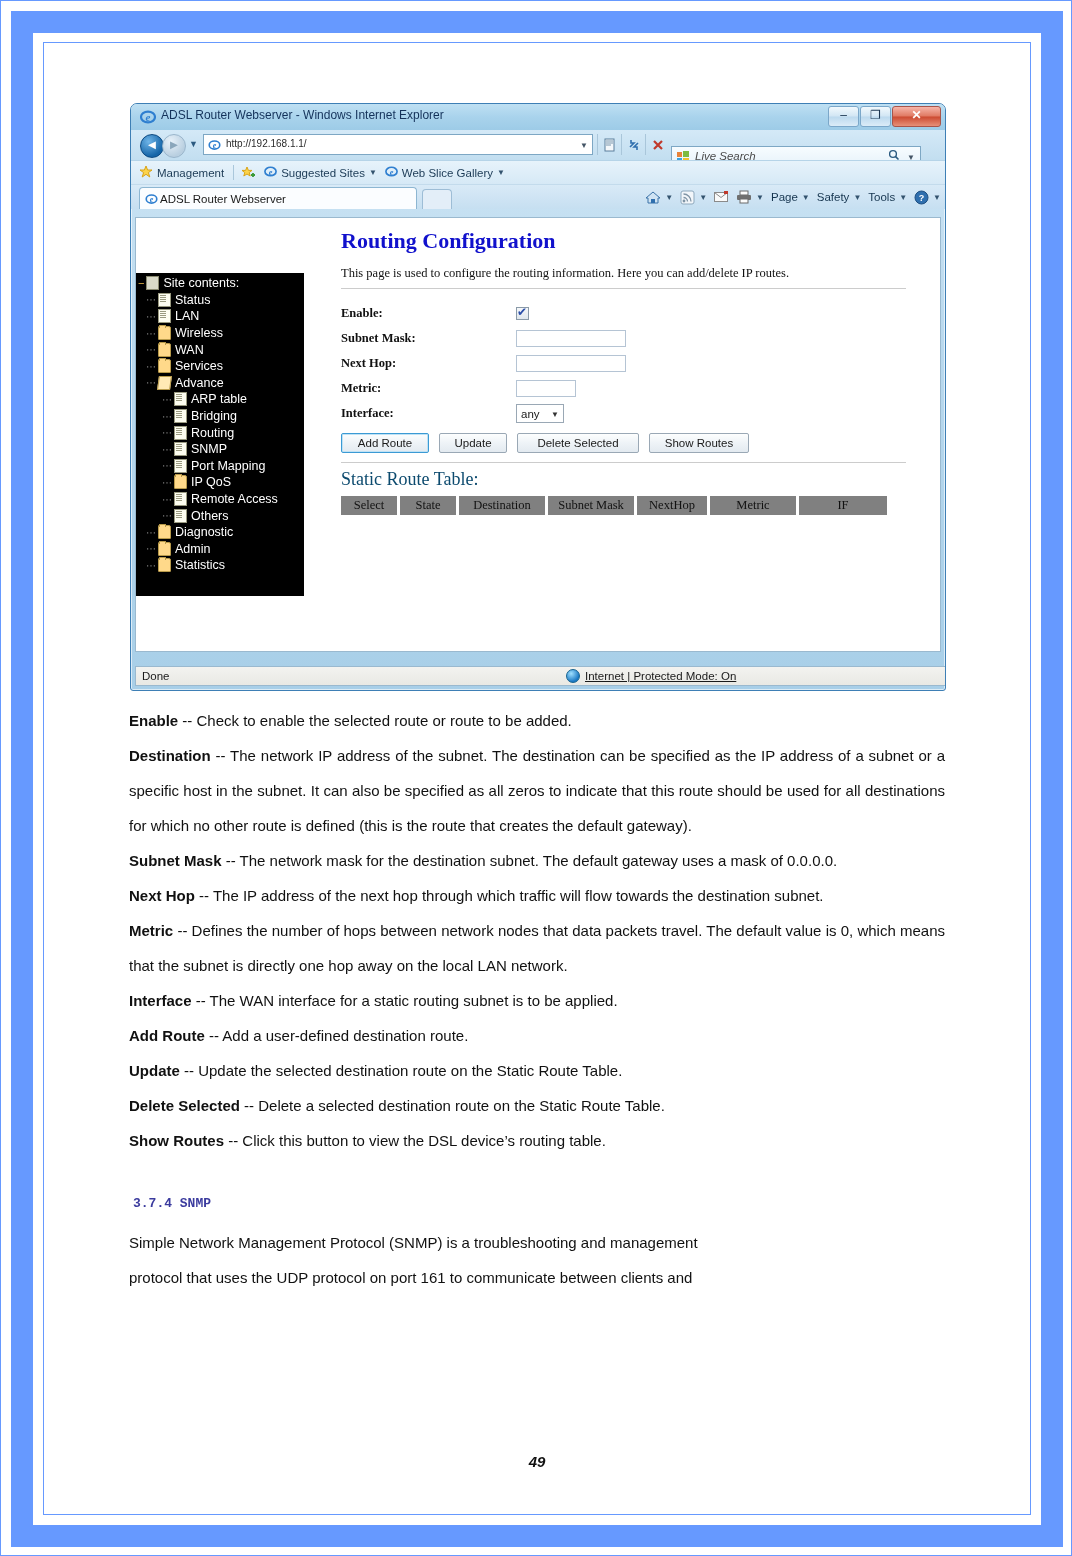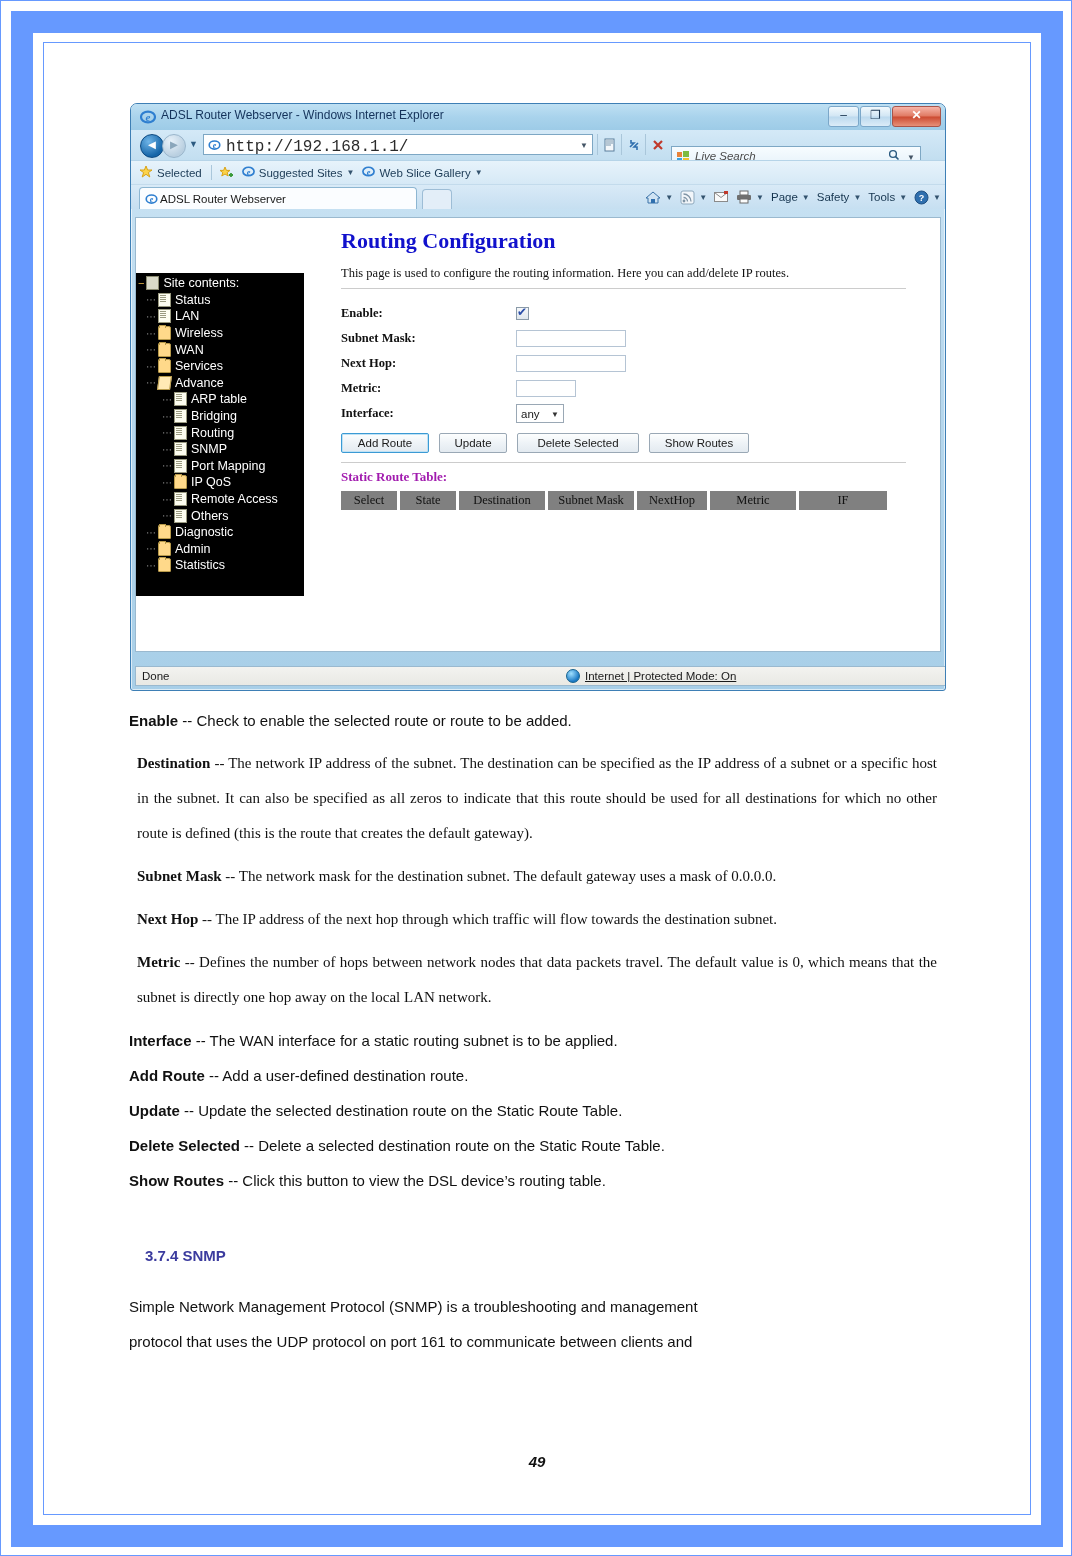--- a/index.html
+++ b/index.html
@@ -119,22 +119,22 @@
   .url-box {
     position: absolute; left: 72px; top: 4px;
     width: 390px; height: 21px;
     background: #ffffff;
     border: 1px solid #7da7c4;
     box-sizing: border-box;
   }
   .url-ie { position:absolute; left:4px; top:3px; width:13px; height:14px;}
   .url-text {
     position:absolute; left: 22px; top: 3px;
-    font-size: 16px; color: #2b2b2b;
-    font-family: Liberation Mono, monospace;
+    font-size: 10px; color: #2b2b2b;
+    font-family: Liberation Sans, sans-serif;
   }
   .url-drop { position:absolute; right:4px; top:6px; font-size:8px; color:#456; }
   .addr-tools { position: absolute; left: 466px; top: 4px; display:flex; }
   .addr-tool {
     width: 23px; height: 21px;
     border-left: 1px solid #a9c6da;
     display:flex; align-items:center; justify-content:center;
     font-size: 12px;
   }
   .search-box {
@@ -297,21 +297,21 @@
     font-family: "Liberation Sans", sans-serif;
     font-size: 11.5px; color: #1a1a1a;
     display:flex; align-items:center; justify-content:center;
     padding: 0 10px;
     border-radius: 2px;
   }
   .btn.primary { border:1px solid #3b9ad4; box-shadow: 0 0 0 1px #bfe2f5 inset; }
   .hr2 { height:1px; background:#cccccc; width: 565px; margin: 9px 0 6px 0;}
   .srt-label {
     font-family: "Liberation Serif", serif;
-    font-weight: bold; font-size: 13px; color:#a21caf;
+    font-weight: normal; font-size: 18px; color:#0c4a6e;
     margin-bottom: 6px;
   }
   .srt-head { display:flex; gap: 3px; }
   .srt-th {
     background: #808080; color:#111111;
     font-family:"Liberation Serif", serif; font-size: 12.5px;
     height: 19px; display:flex; align-items:center; justify-content:center;
   }
 
   .statusbar {
@@ -334,35 +334,35 @@
   }
 
   
   .doc {
     position: absolute;
     left: 85px;
     top: 660px;
     width: 816px;
   }
   .para {
-    font-family: Liberation Serif, serif;
+    font-family: Liberation Sans, sans-serif;
     font-size: 15px;
     line-height: 35px;
     color: #111111;
     text-align: justify;
-    margin: 8px;
+    margin: 0;
   }
   .para b { font-weight: bold; }
   .heading {
-    font-family: Liberation Sans, sans-serif;
-    font-size: 15px;
+    font-family: Liberation Mono, monospace;
+    font-size: 13px;
     font-weight: bold;
     color: #3b3b9e;
     line-height: 35px;
-    margin: 16px;
+    margin: 4px;
     padding-top: 24px;
   }
   .para-left {
     font-family: "Liberation Sans", sans-serif;
     font-size: 15px;
     line-height: 35px;
     color: #111111;
     text-align: left;
     margin: 0;
   }
@@ -464,21 +464,21 @@
         </div>
       </div>
 
       <div class="favbar">
         <div class="fav-item">
           <span class="fav-ico">
             <svg width="14" height="14" viewBox="0 0 14 14">
                 <polygon points="7,1 8.6,5 13,5 9.4,7.6 10.8,12 7,9.3 3.2,12 4.6,7.6 1,5 5.4,5" fill="#fcd34a" stroke="#d8a317"></polygon>
               </svg>
           </span>
-          <span>Selected</span>
+          <span>Management</span>
         </div>
         <div class="fav-sep"></div>
         <div class="fav-item">
           <svg width="14" height="14" viewBox="0 0 14 14">
               <polygon points="5,1 6.4,4.4 10,4.4 7.2,6.6 8.2,10 5,8 1.8,10 2.8,6.6 0,4.4 3.6,4.4" fill="#fcd34a" stroke="#d8a317"></polygon>
               <path d="M9 9 L13 9 M11 7 L11 11" stroke="#3a9a3a" stroke-width="1.8"></path>
             </svg>
         </div>
         <div class="fav-item">
           <span class="fav-ico">

